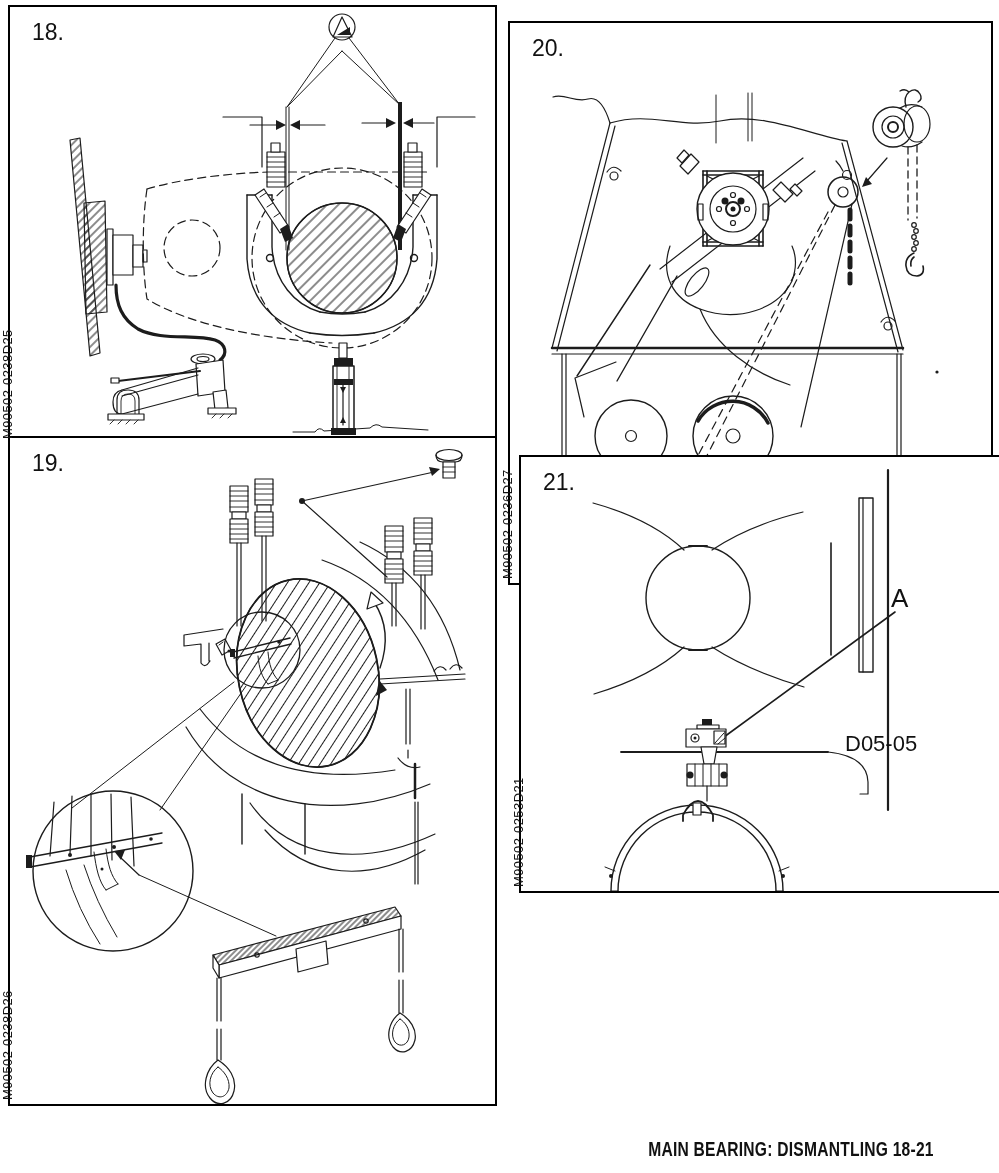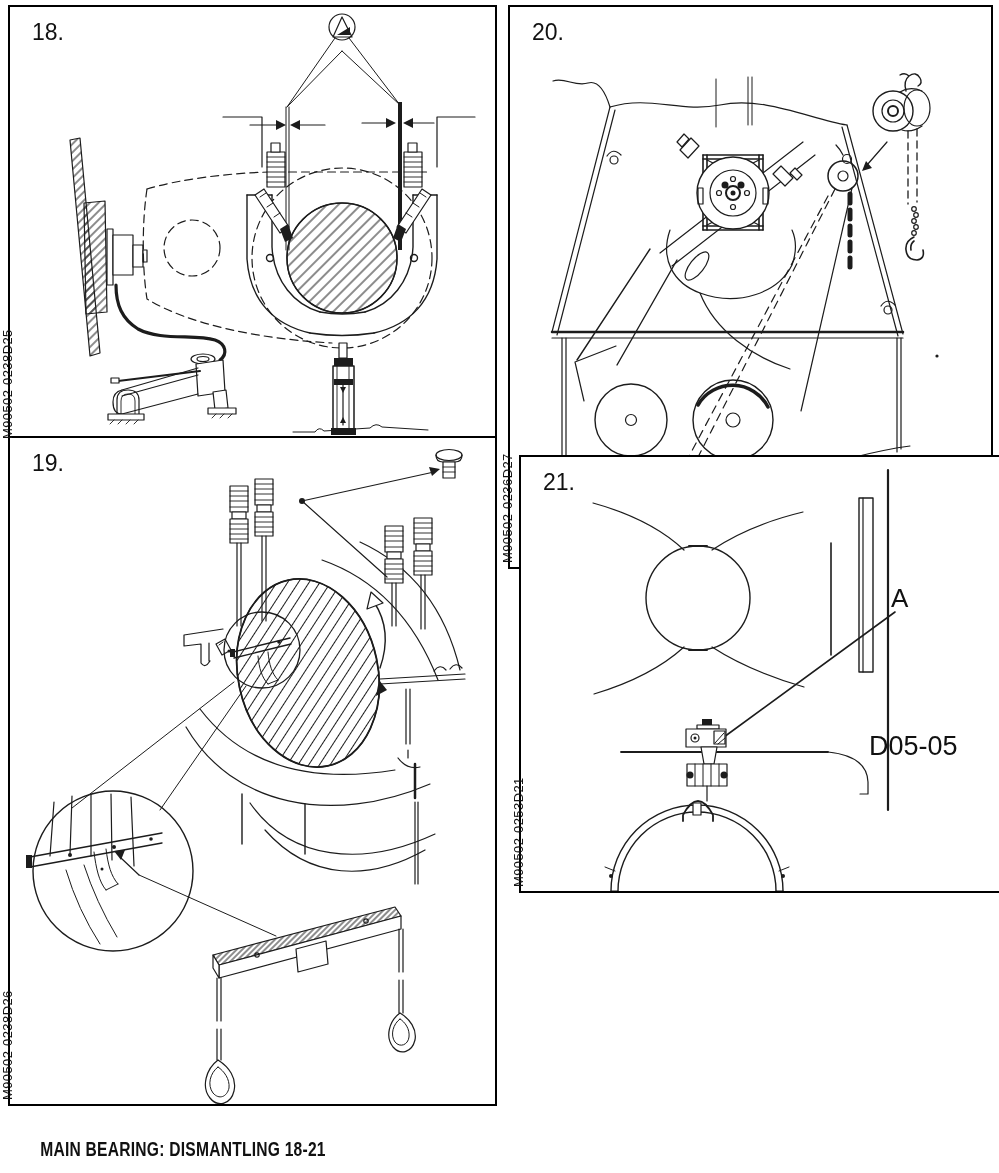--- a/index.html
+++ b/index.html
@@ -1,33 +1,33 @@
 <!DOCTYPE html>
 <html><head>
 <meta charset="utf-8">
 <style>
   html,body{margin:0;padding:0;background:#fff;}
   .page{position:relative;width:999px;height:1173px;background:#fff;overflow:hidden;
         font-family:"Liberation Sans", sans-serif;color:#111;}
   .panel{position:absolute;border:2px solid #000;background:#fff;box-sizing:border-box;}
   .p18{left:8px;top:5px;width:489px;height:440px;}
-  .p20{left:508px;top:5px;width:485px;height:564px;}
+  .p20{left:508px;top:21px;width:485px;height:564px;}
   .p19{left:8px;top:436px;width:489px;height:670px;}
   .p21{left:508px;top:455px;width:485px;height:438px;margin-left:11px;}
   .panel svg{position:absolute;left:0;top:0;width:100%;height:100%;}
   .art{stroke:#1c1c1c;fill:none;stroke-width:1.2;stroke-linecap:round;stroke-linejoin:round;}
   .pnum{position:absolute;left:22px;top:12px;font-size:23px;color:#111;z-index:3;}
   .vlabel{position:absolute;left:5px;bottom:4px;transform-origin:0 100%;
           transform:rotate(-90deg);white-space:nowrap;font-size:13px;letter-spacing:.4px;color:#111;z-index:3;}
-  .caption{position:absolute;left:0;top:1138px;width:974px;text-align:left;}
+  .caption{position:absolute;left:0;top:1138px;width:974px;text-align:right;}
   .caption span{display:inline-block;font-size:20px;font-weight:bold;letter-spacing:.3px;
           transform:scaleX(.78);transform-origin:center;white-space:nowrap;}
   .ann{position:absolute;color:#111;z-index:3;white-space:nowrap;}
   .annA{left:370px;top:126px;font-size:26px;}
-  .annD{left:348px;top:274px;font-size:27px;}
+  .annD{left:324px;top:274px;font-size:22px;}
 </style>
 </head>
 <body>
 
 <div class="page">
 
   <div class="panel p18">
     <div class="pnum">18.</div>
     <div class="vlabel">M90502-0238D25</div>
     <svg class="art" viewBox="0 0 485 436">

